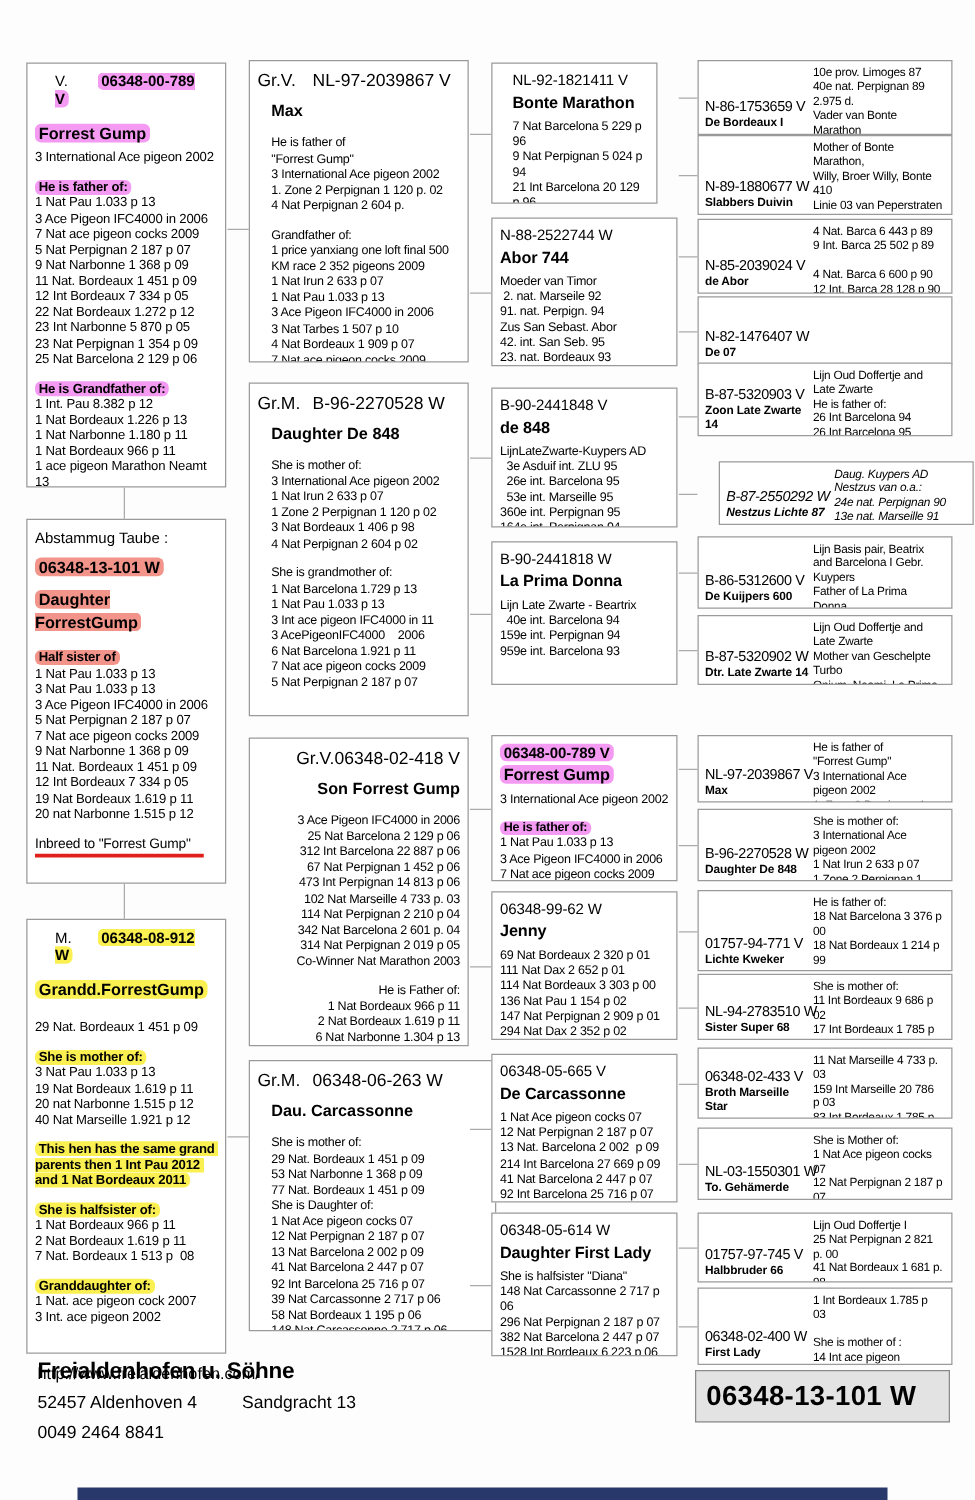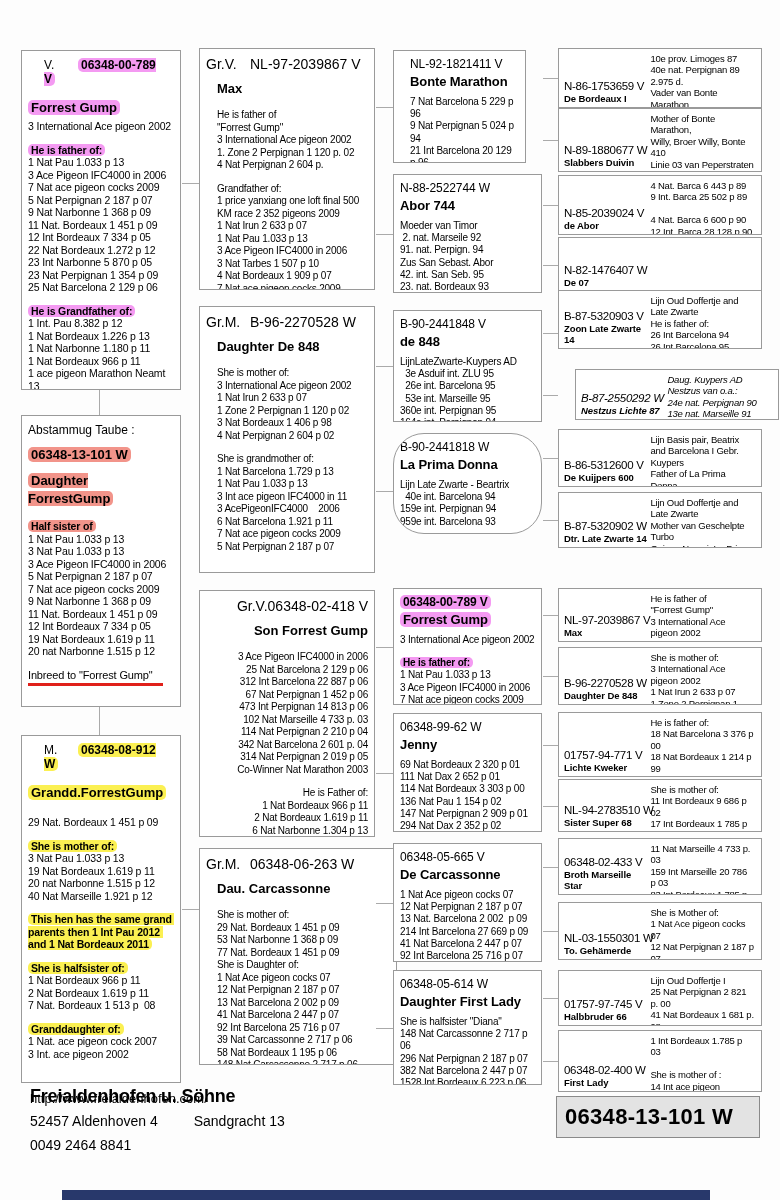--- a/index.html
+++ b/index.html
@@ -243,21 +243,21 @@
     <div class="pbox" style="left: 393px; top: 310px; width: 149px; height: 112px;">
       <div class="id3">B-90-2441848 V</div>
       <div class="nm3">de 848</div>
       <div class="ln c3">LijnLateZwarte-Kuypers AD</div>
       <div class="ln c3">  3e Asduif int. ZLU 95</div>
       <div class="ln c3">  26e int. Barcelona 95</div>
       <div class="ln c3">  53e int. Marseille 95</div>
       <div class="ln c3">360e int. Perpignan 95</div>
       <div class="ln c3">164e int. Perpignan 94</div>
     </div>
-    <div class="pbox" style="left: 393px; top: 433px; width: 149px; height: 101px; border-radius: 31px;">
+    <div class="pbox" style="left: 393px; top: 433px; width: 149px; height: 115px;">
       <div class="id3">B-90-2441818 W</div>
       <div class="nm3">La Prima Donna</div>
       <div class="ln c3">Lijn Late Zwarte - Beartrix</div>
       <div class="ln c3">  40e int. Barcelona 94</div>
       <div class="ln c3">159e int. Perpignan 94</div>
       <div class="ln c3">959e int. Barcelona 93</div>
     </div>
     <div class="pbox" style="left: 393px; top: 588px; width: 149px; height: 117px;">
       <div class="id3"><span class="hl pink">06348-00-789 V</span></div>
       <div class="nm3"><span class="hl pink">Forrest Gump</span></div>

